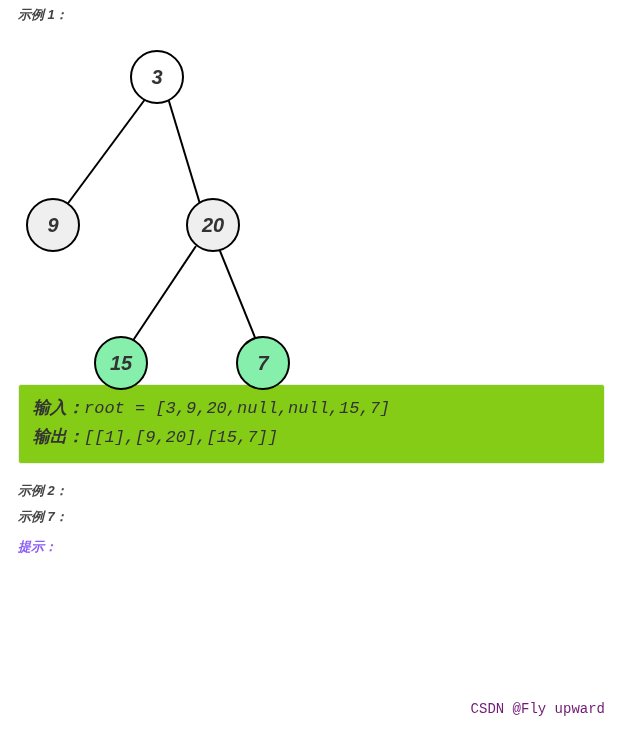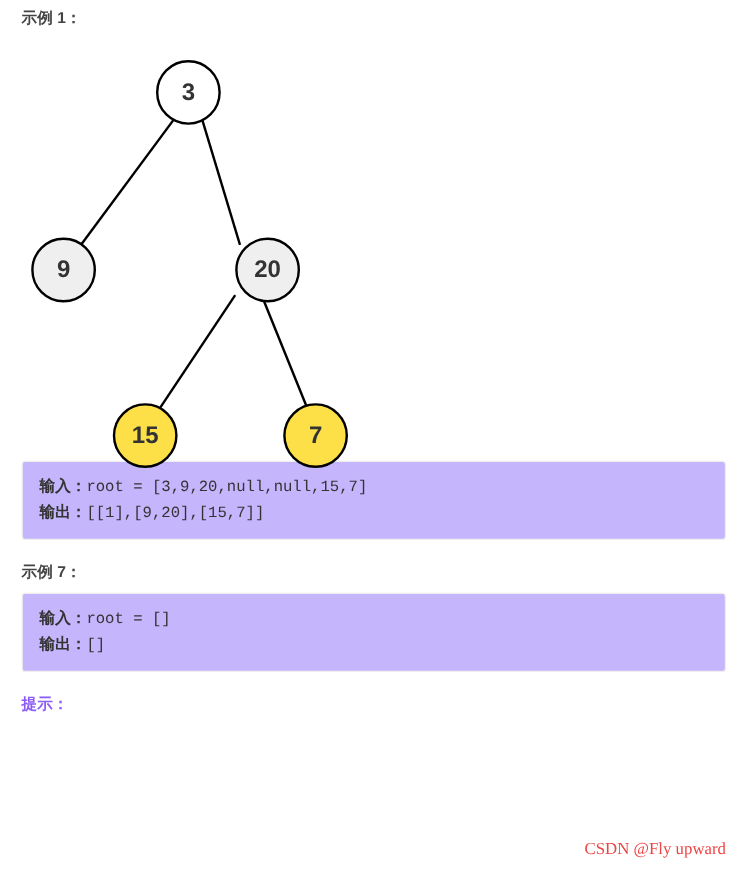--- a/index.html
+++ b/index.html
@@ -5,20 +5,21 @@
   body {
     margin: 0;
     padding: 0;
     font-family: -apple-system, BlinkMacSystemFont, "Segoe UI", Helvetica, Arial, sans-serif;
     background: #ffffff;
     color: #333333;
     width: 623px;
   }
   .container {
     padding: 0 18px 20px 18px;
+    font-style: italic;
   }
   .example-label {
     font-size: 13px;
     color: #444;
     font-weight: 600;
     margin: 6px 0 8px 0;
   }
   .diagram-box {
     width: 284px;
     height: 340px;
@@ -39,47 +40,47 @@
     border: 2px solid #000000;
     display: flex;
     align-items: center;
     justify-content: center;
     font-weight: 700;
     font-size: 20px;
     box-sizing: border-box;
     background: #ffffff;
   }
   .tree-node.grey { background: #efefef; }
-  .tree-node.blue { background: #fde047; }
+  .tree-node.blue { background: #86efac; }
   .codeblock {
-    background: #c4b5fd;
+    background: #84cc16;
     border: 1px solid #eeeeee;
     border-radius: 3px;
     padding: 10px 14px;
     font-family: "SFMono-Regular", Consolas, "Liberation Mono", Menlo, monospace;
-    font-size: 13px;
+    font-size: 17px;
     color: #333;
     line-height: 1.7;
     margin: 4px 0 18px 0;
     white-space: pre-wrap;
   }
   .io-line {
     display: block;
   }
   .io-label {
     font-weight: 700;
   }
   .watermark {
     position: fixed;
     right: 18px;
     bottom: 24px;
-    color: #ef4444;
+    color: #701a75;
     font-size: 14px;
     pointer-events: none;
-    font-family: Liberation Serif, serif;
+    font-family: Liberation Mono, monospace;
   }
   .cutoff {
     font-size: 13px;
     color: #8b5cf6;
     font-weight: 600;
     margin-top: 12px;
   }
 </style>
 </head>
 <body>
@@ -90,30 +91,30 @@
 
   <div class="diagram-box">
     <svg id="tree-edges" viewBox="0 0 284 340">
         <line x1="128" y1="64" x2="48" y2="172" stroke="#000000" stroke-width="2"></line>
         <line x1="150" y1="64" x2="182" y2="170" stroke="#000000" stroke-width="2"></line>
         <line x1="178" y1="212" x2="114" y2="308" stroke="#000000" stroke-width="2"></line>
         <line x1="200" y1="212" x2="238" y2="306" stroke="#000000" stroke-width="2"></line>
       </svg>
   <div class="tree-node" style="left: 112px; top: 16px;">3</div>
       <div class="tree-node grey" style="left: 8px; top: 164px;">9</div>
-      <div class="tree-node grey" style="left: 178px; top: 164px;">20</div>
+      <div class="tree-node grey" style="left: 168px; top: 164px;">20</div>
       <div class="tree-node blue" style="left: 76px; top: 302px;">15</div>
       <div class="tree-node blue" style="left: 218px; top: 302px;">7</div>
     </div>
 
   <div class="codeblock"><span class="io-line"><span class="io-label">输入：</span><span>root = [3,9,20,null,null,15,7]</span></span><span class="io-line"><span class="io-label">输出：</span><span>[[1],[9,20],[15,7]]</span></span></div>
 
+  <div class="example-label">示例 2：</div>
 
 
   <div class="example-label">示例 7：</div>
 
-  <div class="codeblock"><span class="io-line"><span class="io-label">输入：</span><span>root = []</span></span><span class="io-line"><span class="io-label">输出：</span><span>[]</span></span></div>
 
   <div class="cutoff">提示：</div>
 
 </div>
 
 <div class="watermark">CSDN @Fly upward</div>
 
 </body></html>

